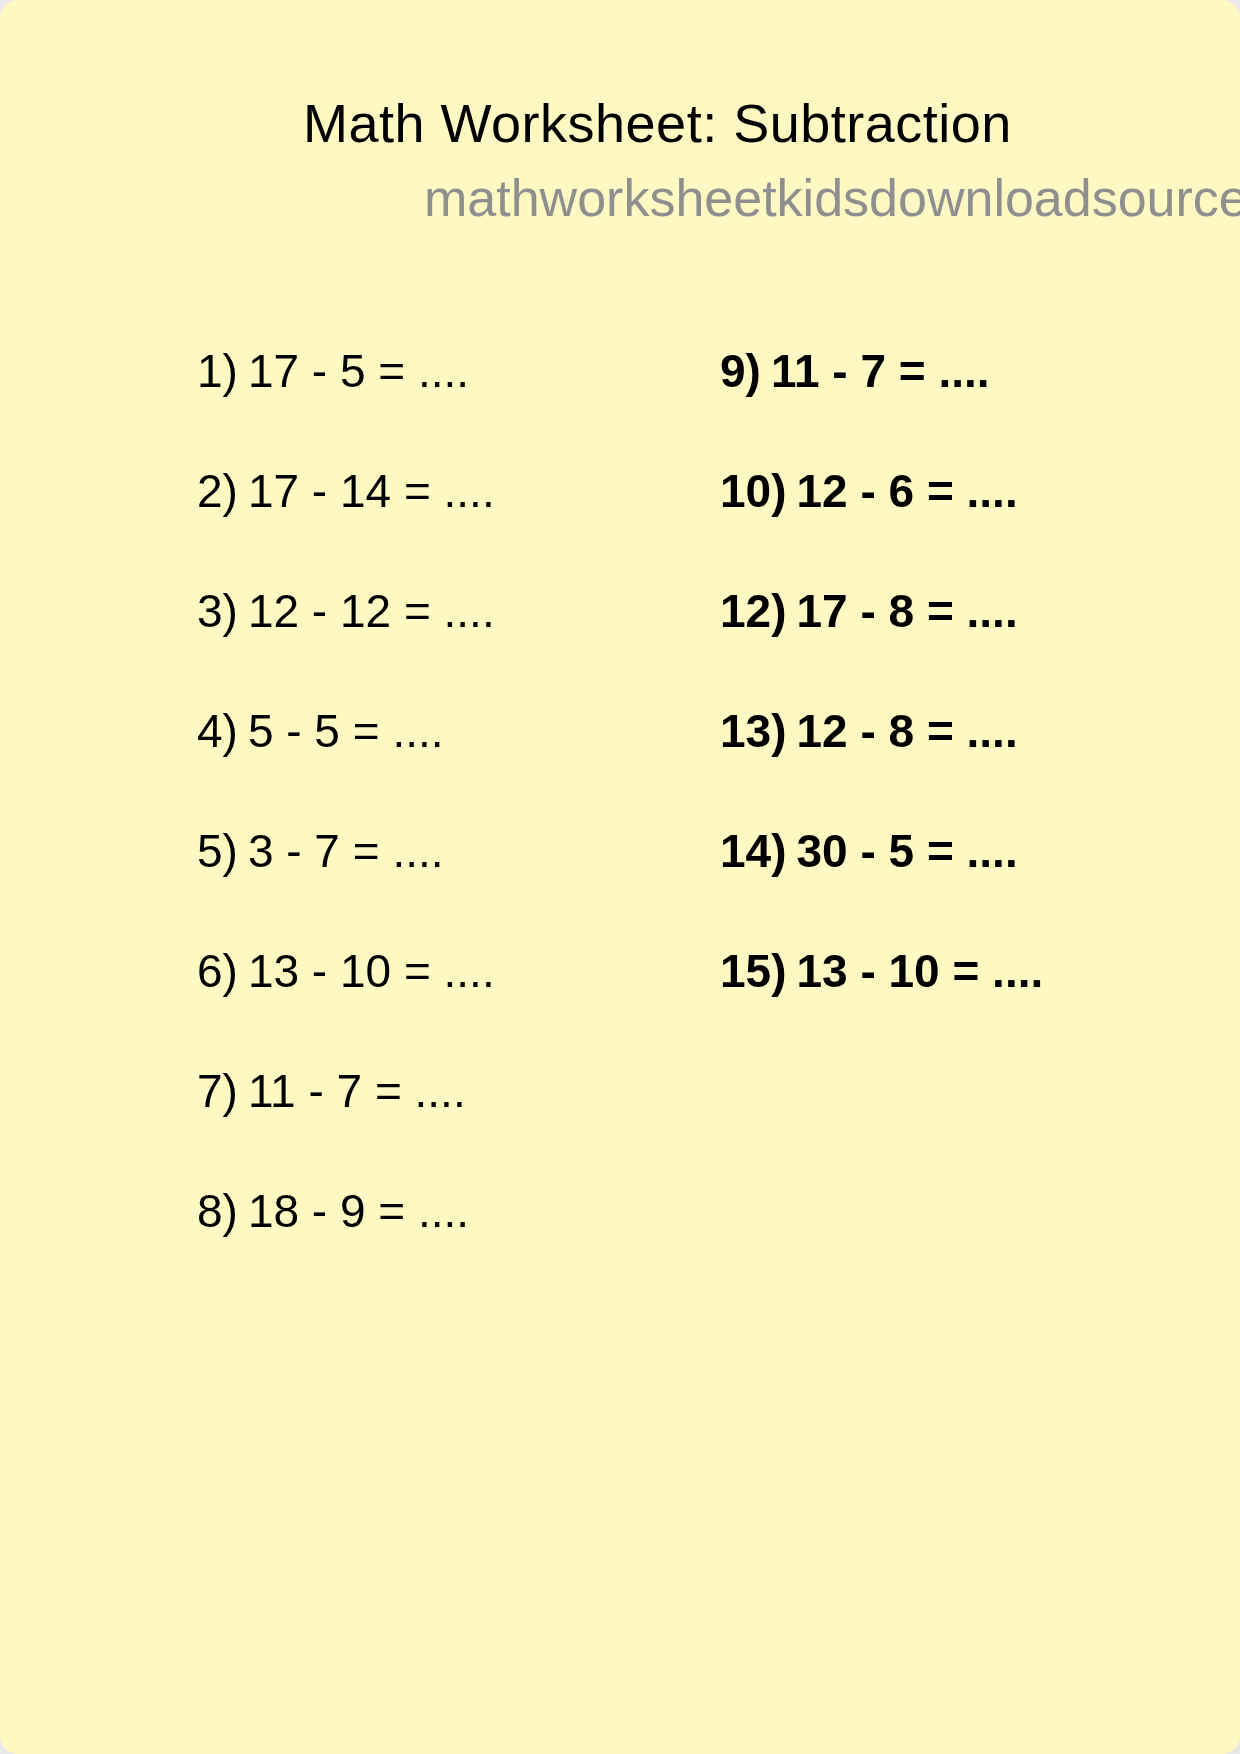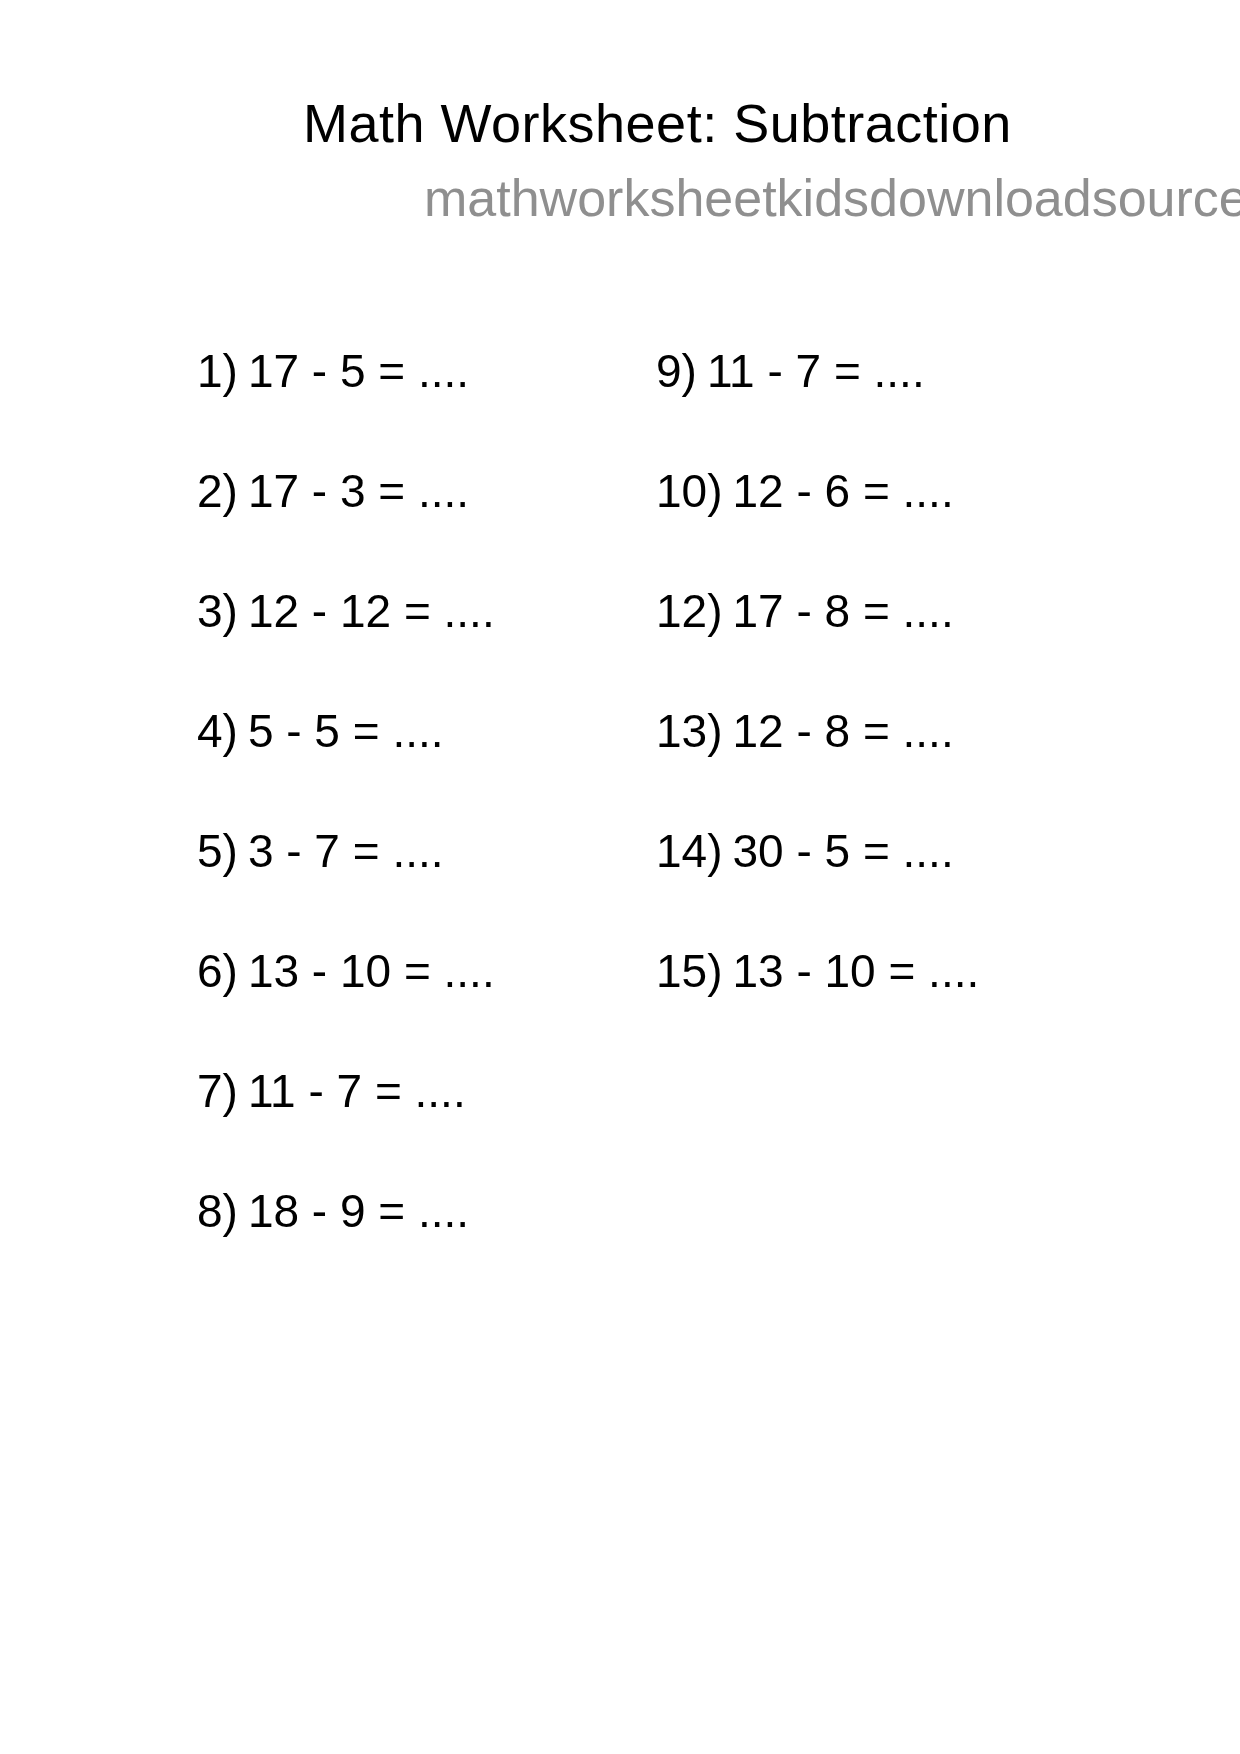--- a/index.html
+++ b/index.html
@@ -4,24 +4,25 @@
 <style>
   html, body {
     margin: 0;
     padding: 0;
     background: #e8e8e8;
   }
   .page {
     position: relative;
     width: 1240px;
     height: 1754px;
-    background: #ffffff;
+    background: #fef9c3;
     overflow: hidden;
     font-family: "Liberation Sans", sans-serif;
     color: #000000;
+    border-radius: 18px;
   }
   .page-title {
     position: absolute;
     left: 303px;
     top: 96px;
     font-size: 54px;
     line-height: 1;
     color: #000000;
     white-space: nowrap;
     letter-spacing: 0.5px;
@@ -33,21 +34,21 @@
     font-size: 52px;
     line-height: 1;
     color: #8f8f8f;
     white-space: nowrap;
   }
   .problem-column {
     position: absolute;
     top: 348px;
   }
   .problem-column.left  { left: 197px; }
-  .problem-column.right { left: 656px; }
+  .problem-column.right { left: 720px; font-weight: bold; }
   .problem-row {
     height: 120px;
     font-size: 46px;
     line-height: 1.02;
     white-space: nowrap;
   }
   .problem-number {
     display: inline-block;
   }
   .problem-expression {
@@ -64,21 +65,21 @@
 
   <div class="page-subtitle">mathworksheetkidsdownloadsource</div>
 
   <div class="problem-column left">
 
       <div class="problem-row">
         <span class="problem-number">1)</span><span class="problem-expression">17 - 5 = ....</span>
       </div>
 
       <div class="problem-row">
-        <span class="problem-number">2)</span><span class="problem-expression">17 - 3 = ....</span>
+        <span class="problem-number">2)</span><span class="problem-expression">17 - 14 = ....</span>
       </div>
 
       <div class="problem-row">
         <span class="problem-number">3)</span><span class="problem-expression">12 - 12 = ....</span>
       </div>
 
       <div class="problem-row">
         <span class="problem-number">4)</span><span class="problem-expression">5 - 5 = ....</span>
       </div>
 

